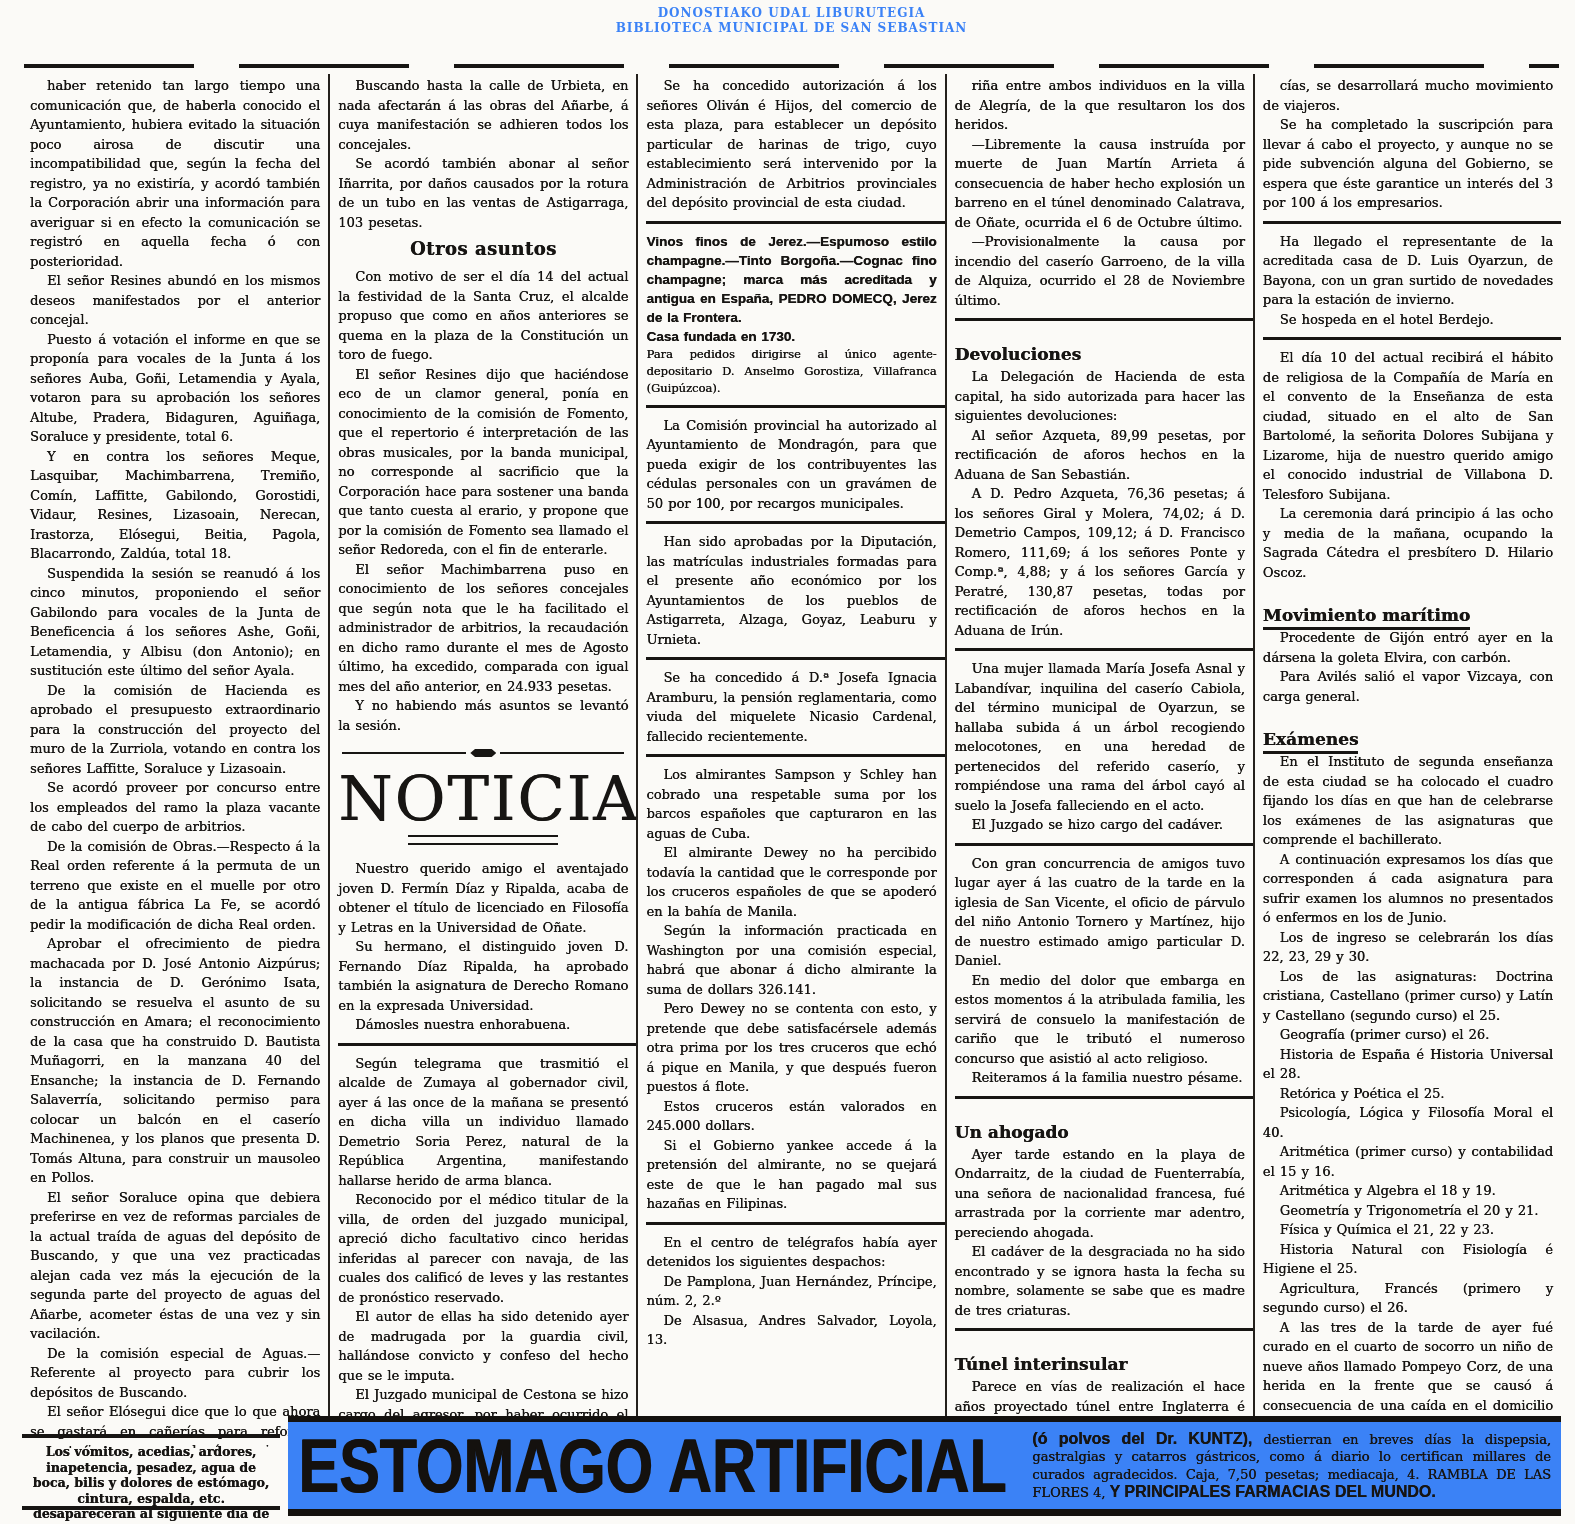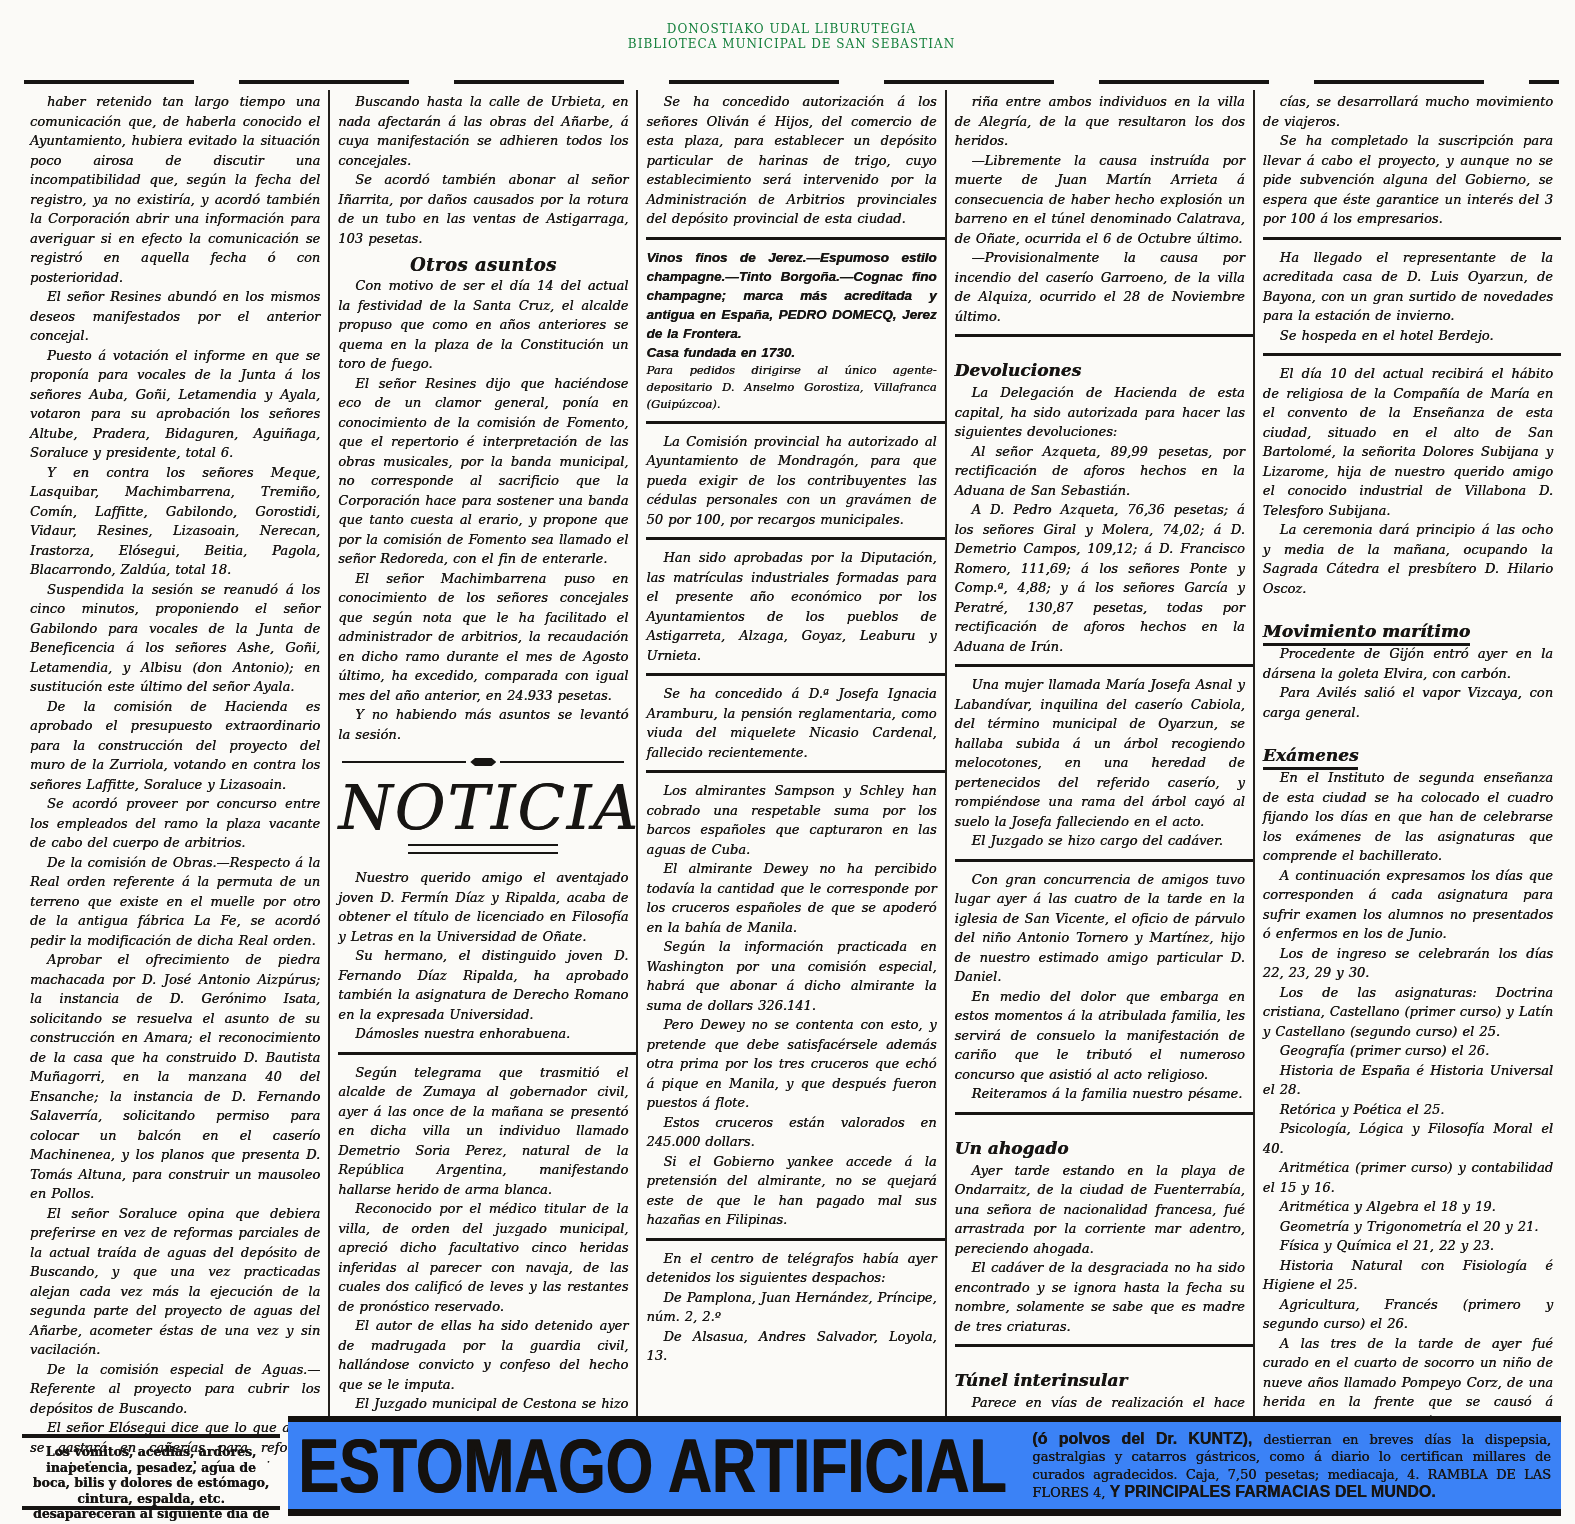--- a/index.html
+++ b/index.html
@@ -2,35 +2,35 @@
 <html lang="es"><head>
 <meta charset="utf-8">
 <style>
   html,body{margin:0;padding:0;}
   body{
     width:1575px;height:1524px;overflow:hidden;position:relative;
     background:#fbfaf7;color:#171513;
     font-family:"DejaVu Serif","Liberation Serif",serif;
   }
   .page{position:absolute;inset:0;padding:4px 14px 0 22px;}
-  .masthead{ text-align:center; font-size:12px; font-weight:normal; letter-spacing:1px;
-    line-height:15px; color:#15803d; margin-top:18px;}
+  .masthead{ text-align:center; font-size:12px; font-weight:bold; letter-spacing:1px;
+    line-height:15px; color:#3b82f6; margin-top:2px;}
   .top-rule{height:4px;margin:28px 2px 6px 2px;
     background:repeating-linear-gradient(90deg,#171513 0 170px,transparent 170px 215px);}
   .cols{display:flex;align-items:stretch;}
-  .col{flex:1 1 0;height:1372px;overflow:hidden;padding:2px 8px 0 8px;font-style:italic;}
+  .col{flex:1 1 0;height:1372px;overflow:hidden;padding:2px 8px 0 8px;}
   .col + .col{border-left:2px solid #24201c;}
   .para{font-size:13px;line-height:19.5px;text-align:justify;text-indent:17px;
     margin:0;hyphens:auto;-webkit-hyphens:auto;word-spacing:1px;
     text-shadow:0.3px 0 0 currentColor;}
   .para.noindent{text-indent:0;}
   .para.small{font-size:11.5px;line-height:17px;}
   .para.boldsans{font-family:"Liberation Sans","DejaVu Sans",sans-serif;
     font-weight:bold;font-size:13.5px;line-height:19px;text-indent:0;}
-  .h-center{font-size:18px;font-weight:bold;text-align:center;margin:6px 0 1px 0;
+  .h-center{font-size:18px;font-weight:bold;text-align:center;margin:6px 0 8px 0;
     letter-spacing:.5px;text-shadow:.4px 0 0 currentColor;}
   .h-left{font-size:17px;font-weight:bold;text-align:left;margin:23px 0 3px 0;
     text-shadow:.4px 0 0 currentColor;}
   .h-left.underlined{display:block;}
   .h-left.underlined span{border-bottom:3px solid #171513;padding-bottom:2px;}
   .rule{height:3px;background:#171513;width:320px;margin:8px auto 8px auto;}
   .ornament{display:flex;align-items:center;margin:14px 4px 10px 4px;}
   .orn-line{flex:1;height:2px;background:#171513;}
   .orn-diamond{width:26px;height:8px;background:#171513;margin:0 4px;
     clip-path:polygon(0 50%,18% 0,82% 0,100% 50%,82% 100%,18% 100%);}

